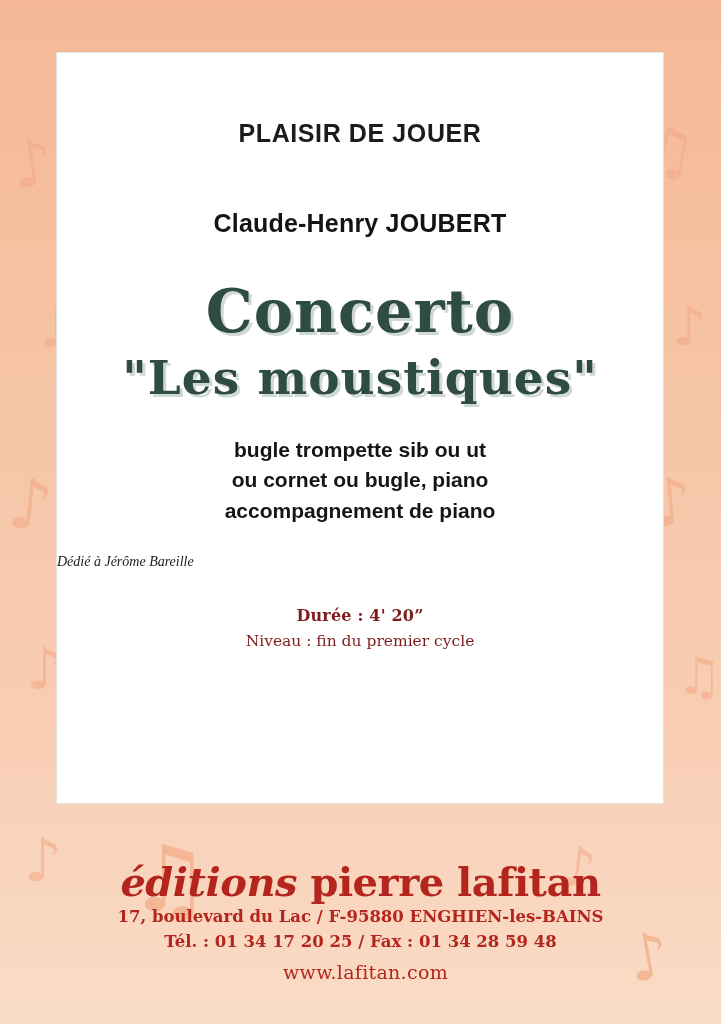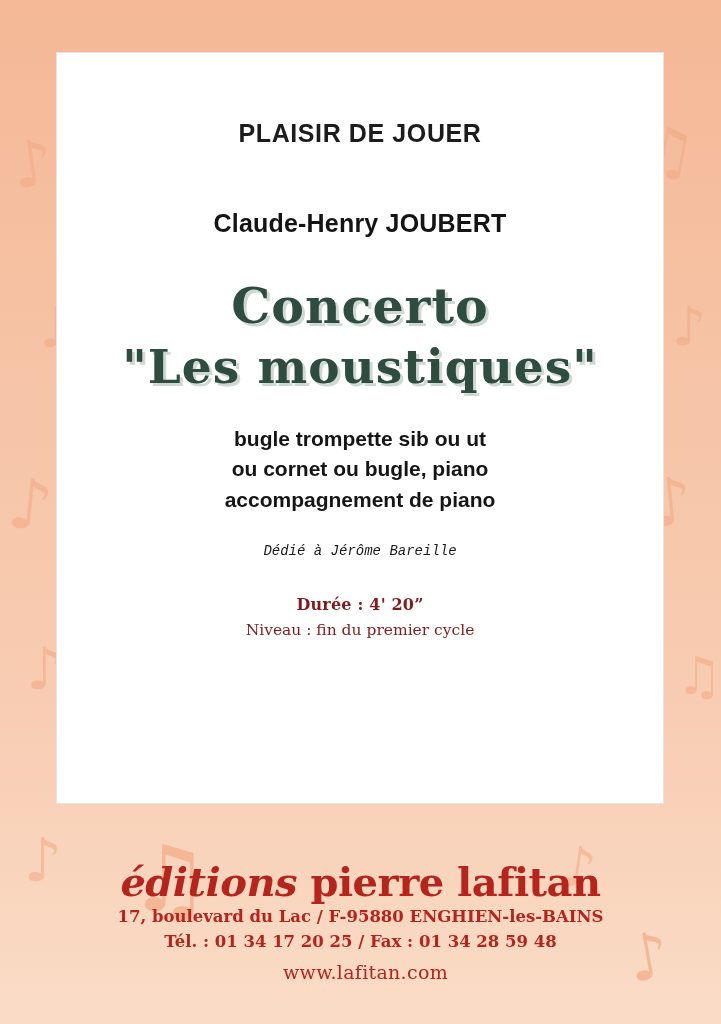--- a/index.html
+++ b/index.html
@@ -69,36 +69,35 @@
 
   .title-block {
     margin-top: 42px;
     text-align: center;
     color: #2f4c41;
     font-family: "DejaVu Serif", serif;
     font-weight: bold;
     letter-spacing: 1px;
     text-shadow: 3px 3px 0 #cfd8d2;
   }
-  .title-1 { font-size: 49px; line-height: 1.1; margin-top: 32px; }
+  .title-1 { font-size: 59px; line-height: 1.1; margin-top: 32px; }
   .title-2 { font-size: 47px; line-height: 1.15; margin-top: 6px; }
 
   .instr {
     margin-top: 30px;
     text-align: center;
     font-weight: bold;
     font-size: 21px;
     color: #151515;
     line-height: 1.45;
   }
 
   .dedication {
     margin-top: 28px;
-    text-align: center;
-    font-family: Liberation Mono, monospace;
+    font-family: Liberation Serif, serif;
     font-style: italic;
     font-size: 14px;
     color: #1a1a1a;
   }
 
   .meta {
     margin-top: 36px;
     text-align: center;
     font-family: "DejaVu Serif", serif;
     color: #7f1d1d;

